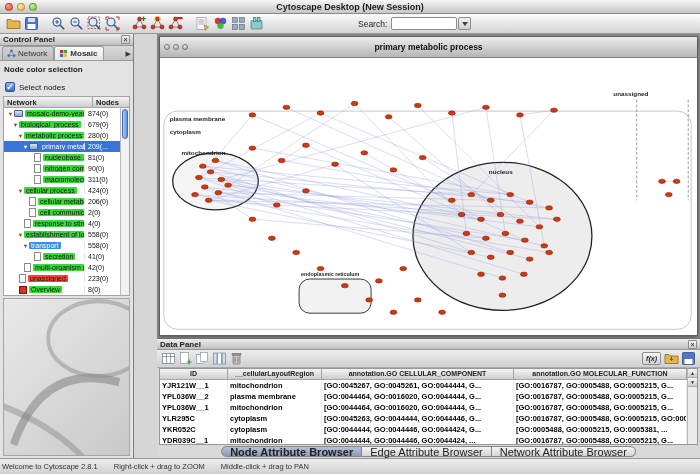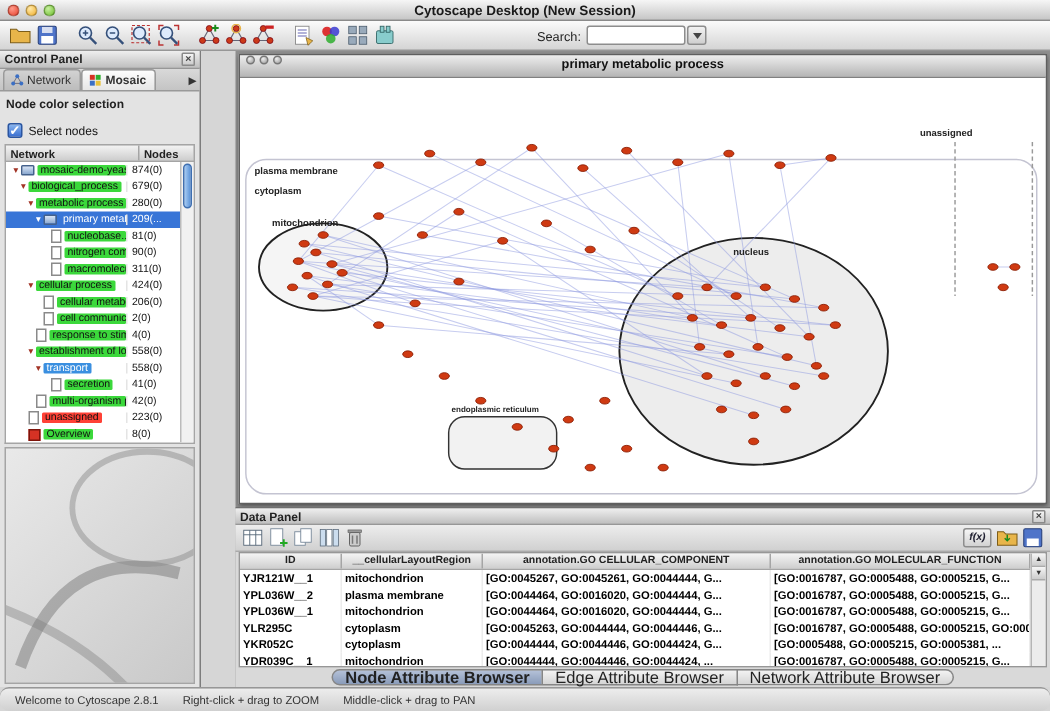--- a/index.html
+++ b/index.html
@@ -65,21 +65,21 @@
   .bg-blue { background:#3a8fe0; color:#fff; }
   .tr-value { margin-left:auto; width:36px; flex:none; padding-left:3px; border-left:1px solid #e4e4e4; }
   .tree-scroll { width:9px; flex:none; border-left:1px solid #bbb; background:#f1f1f1; position:relative; }
   .tree-thumb { position:absolute; top:1px; left:1px; width:6px; height:30px; border-radius:3px; background:linear-gradient(90deg,#a9cdf4,#5b93d8); border:1px solid #3f6fb0; }
   .overview { flex:1; margin-top:2px; border:1px solid #a5a5a5; background:linear-gradient(135deg,#e9e9e9,#c9c9c9); min-height:0; }
   .overview svg{ width:100%; height:100%; }
 
   
   .right-col { flex:1; display:flex; flex-direction:column; background:#8f8f8f; min-width:0; min-height:0; }
   .network-frame { flex:1; margin:2px; border:1px solid #5f5f5f; display:flex; flex-direction:column; background:#fff; box-shadow:0 1px 3px rgba(0,0,0,.45); min-height:0; }
-  .inner-titlebar { height:15px; flex:none; background:linear-gradient(#ededed,#b5b5b5); border-bottom:1px solid #808080; position:relative; display:flex; }
+  .inner-titlebar { height:21px; flex:none; background:linear-gradient(#ededed,#b5b5b5); border-bottom:1px solid #808080; position:relative; display:flex; align-items:center; }
   .inner-lights { display:flex; gap:3px; margin-left:4px; z-index:2; }
   .ilight { width:6px; height:6px; border-radius:50%; background:radial-gradient(circle at 35% 30%,#eee,#9a9a9a); border:1px solid #777; }
   .inner-title { position:absolute; left:0; right:0; text-align:center; font-size:8.5px; font-weight:bold; color:#111; }
   .canvas { flex:1; background:#fff; min-height:0; }
   .canvas svg { width:100%; height:100%; display:block; }
 
   
   .data-panel { height:120px; flex:none; border-top:1px solid #6f6f6f; background:#d9d9d9; display:flex; flex-direction:column;justify-content:space-between; }
   .dp-header { height:11px; flex:none; background:linear-gradient(#efefef,#bfbfbf); border-bottom:1px solid #979797; display:flex; align-items:center; padding:0 3px; font-size:8px; font-weight:bold; color:#222; }
   .dp-toolbar { height:18px; flex:none; display:flex; align-items:center; padding:0 3px; background:linear-gradient(#ededed,#d0d0d0); border-bottom:1px solid #aaa; }
@@ -95,21 +95,21 @@
   .c0 { width:68px; flex:none; } .c1 { width:94px; flex:none; } .c2 { width:192px; flex:none; } .c3 { flex:1; min-width:0; }
   .table-scroll { width:10px; flex:none; border-left:1px solid #b5b5b5; background:#ececec; display:flex; flex-direction:column; align-items:center; }
   .scroll-arrow { width:9px; height:9px; font-size:5px; line-height:9px; text-align:center; color:#333; background:linear-gradient(#f6f6f6,#ccc); border-bottom:1px solid #aaa; }
   .dp-tabs { height:13px; flex:none; display:flex; justify-content:center; align-items:center; }
   .seg { font-size:11px; height:11px; display:flex; align-items:center; padding:0 8px; border:1px solid #868686; border-left:none; background:linear-gradient(#f3f3f3,#d5d5d5); color:#222; }
   .seg:first-child { border-left:1px solid #868686; border-radius:6px 0 0 6px; }
   .seg:last-child { border-radius:0 6px 6px 0; }
   .seg.active { background:linear-gradient(#b4c1d8,#8a9cba); font-weight:bold; }
 
   
-  .statusbar { height:16px; flex:none; background:linear-gradient(#ededed,#d0d0d0); border-top:1px solid #979797; display:flex; align-items:center; font-size:7.5px; color:#333; padding-left:10px;border-radius:6px; }
+  .statusbar { height:16px; flex:none; background:linear-gradient(#ededed,#d0d0d0); border-top:1px solid #979797; display:flex; align-items:center; font-size:7.5px; color:#333; padding-left:2px; }
   .statusbar span { margin-right:16px; white-space:nowrap; }
 </style>
 </head>
 <body>
 
 <div class="window">
 
   <div class="titlebar">
     <div class="lights">
       <div class="light red"></div>

